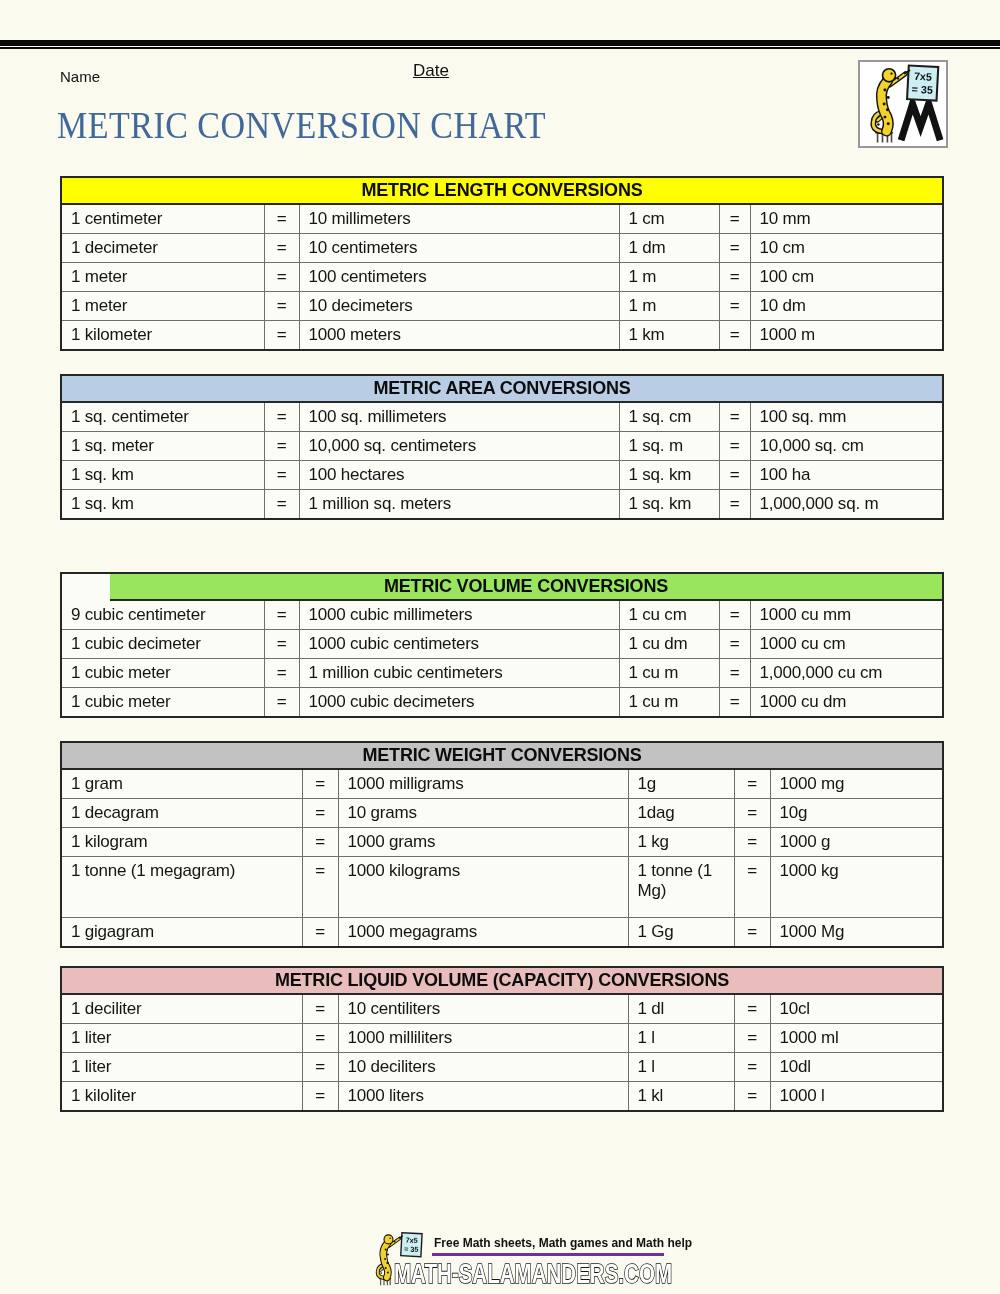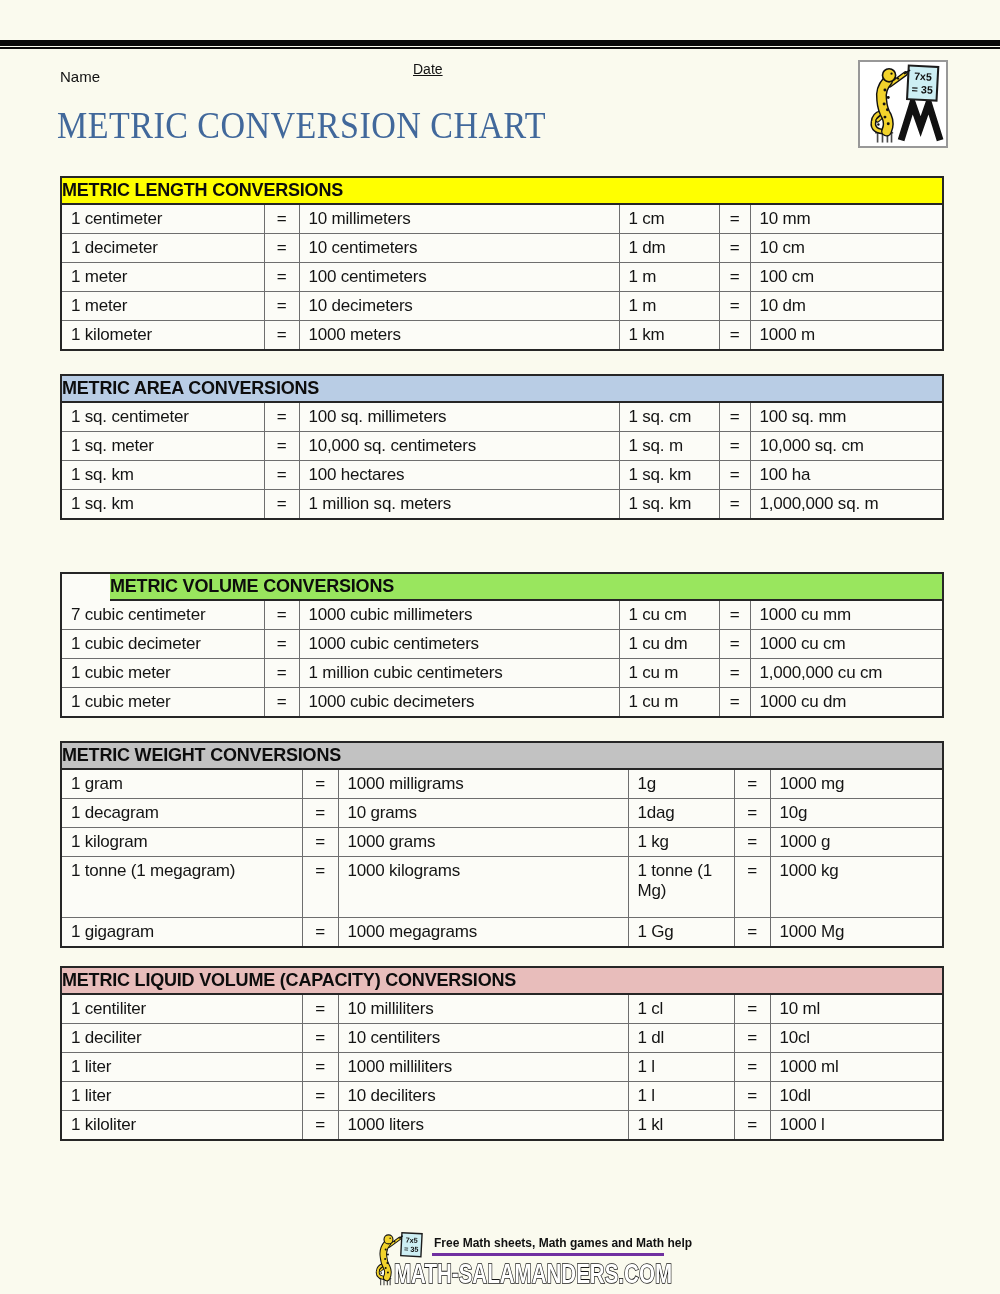--- a/index.html
+++ b/index.html
@@ -6,33 +6,33 @@
   body{background:#FAFAEE;font-family:"Liberation Sans",sans-serif;}
   .page{position:relative;width:1000px;height:1294px;background:#FAFAEE;overflow:hidden;}
 
   
   .topbar{position:absolute;top:40px;left:0;width:100%;}
   .topbar .b1{height:6px;background:#0a0a0a;}
   .topbar .gap{height:1px;background:#FAFAEE;}
   .topbar .b2{height:2px;background:#0a0a0a;}
 
   .name-label{position:absolute;left:60px;top:68px;font-size:15px;color:#111;}
-  .date-label{position:absolute;left:413px;top:61px;font-size:14px;color:#111;text-decoration:underline;}
+  .date-label{position:absolute;left:413px;top:61px;font-size:17px;color:#111;text-decoration:underline;}
 
   .page-title{position:absolute;left:57px;top:104px;font-family:"Liberation Serif",serif;
     font-size:37px;color:#41689B;letter-spacing:.5px;transform:scaleX(.92);transform-origin:left top;
     white-space:nowrap;font-weight:500;}
 
   .logo-box{position:absolute;left:858px;top:60px;width:90px;height:88px;background:#ffffff;
     border:2px solid #989898;box-sizing:border-box;}
   .logo-box svg{position:absolute;left:1px;top:1px;}
 
   
   .tbl-wrap{position:absolute;left:60px;width:880px;border:2px solid #262626;background:#FCFCF7;box-sizing:content-box;}
-  .tbl-header{height:25px;line-height:25px;text-align:left;font-weight:bold;font-size:18px;
+  .tbl-header{height:25px;line-height:25px;text-align:center;font-weight:bold;font-size:18px;
     color:#0d0d0d;border-bottom:2px solid #262626;letter-spacing:-0.2px;}
   .tbl-wrap table{width:100%;border-collapse:collapse;table-layout:fixed;border-radius:12px;}
   .tbl-wrap td{border:1px solid #6e6e6e;font-size:17px;color:#141414;height:28px;
     padding:0 0 0 9px;letter-spacing:-0.2px;overflow:hidden;}
   .tbl-wrap td.c1,.tbl-wrap td.c4{text-align:center;padding:0;}
   .tbl-wrap tr td:first-child{border-left:none;}
   .tbl-wrap tr td:last-child{border-right:none;}
   .tbl-wrap tbody tr:first-child td{border-top:none;}
   .tbl-wrap tbody tr:last-child td{border-bottom:none;}
   #tbl-0{top:176px;} #tbl-1{top:374px;} #tbl-2{top:572px;} #tbl-3{top:741px;} #tbl-4{top:966px;}
@@ -228,21 +228,21 @@
         <colgroup>
           <col style="width:202px">
           <col style="width:35px">
           <col style="width:320px">
           <col style="width:100px">
           <col style="width:31px">
           <col style="width:192px">
         </colgroup>
         <tbody>
           <tr>
-            <td class="c0">7 cubic centimeter</td>
+            <td class="c0">9 cubic centimeter</td>
             <td class="c1">=</td>
             <td class="c2">1000 cubic millimeters</td>
             <td class="c3">1 cu cm</td>
             <td class="c4">=</td>
             <td class="c5">1000 cu mm</td>
           </tr>
           <tr>
             <td class="c0">1 cubic decimeter</td>
             <td class="c1">=</td>
             <td class="c2">1000 cubic centimeters</td>
@@ -331,28 +331,20 @@
     <table>
         <colgroup>
           <col style="width:240px">
           <col style="width:36px">
           <col style="width:290px">
           <col style="width:106px">
           <col style="width:36px">
           <col style="width:172px">
         </colgroup>
         <tbody>
-          <tr>
-            <td class="c0">1 centiliter</td>
-            <td class="c1">=</td>
-            <td class="c2">10 milliliters</td>
-            <td class="c3">1 cl</td>
-            <td class="c4">=</td>
-            <td class="c5">10 ml</td>
-          </tr>
           <tr>
             <td class="c0">1 deciliter</td>
             <td class="c1">=</td>
             <td class="c2">10 centiliters</td>
             <td class="c3">1 dl</td>
             <td class="c4">=</td>
             <td class="c5">10cl</td>
           </tr>
           <tr>
             <td class="c0">1 liter</td>

